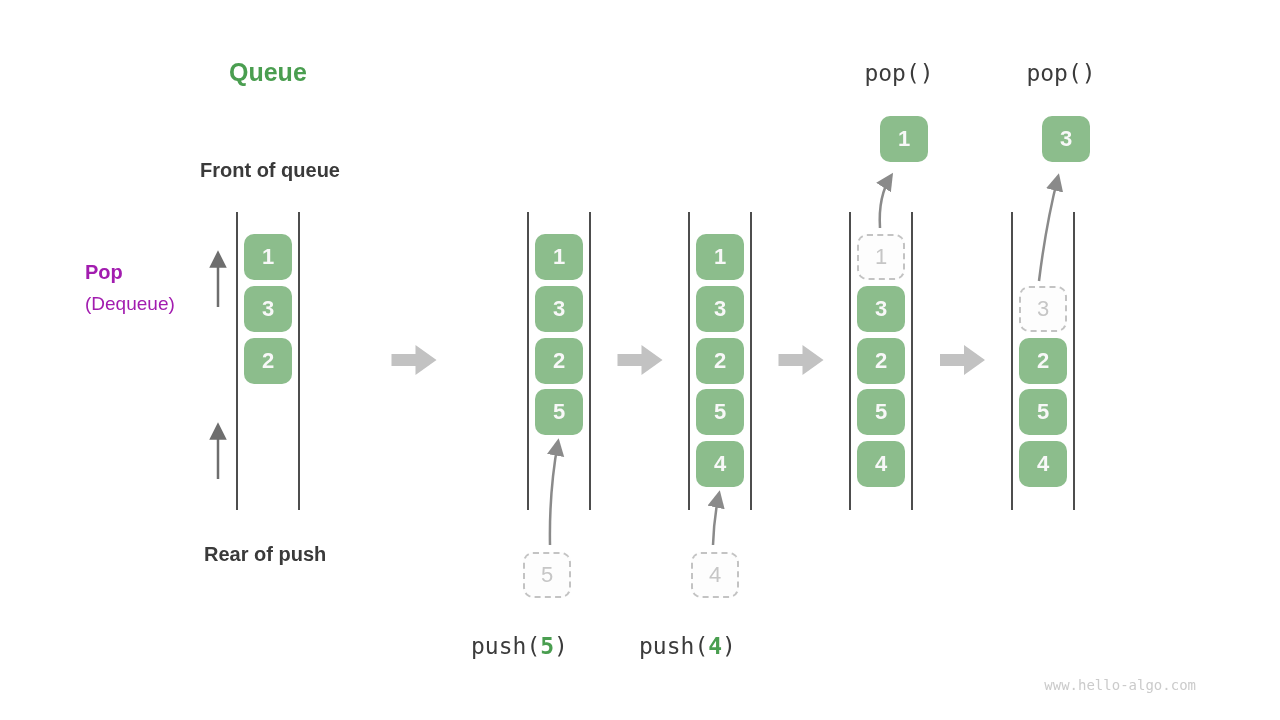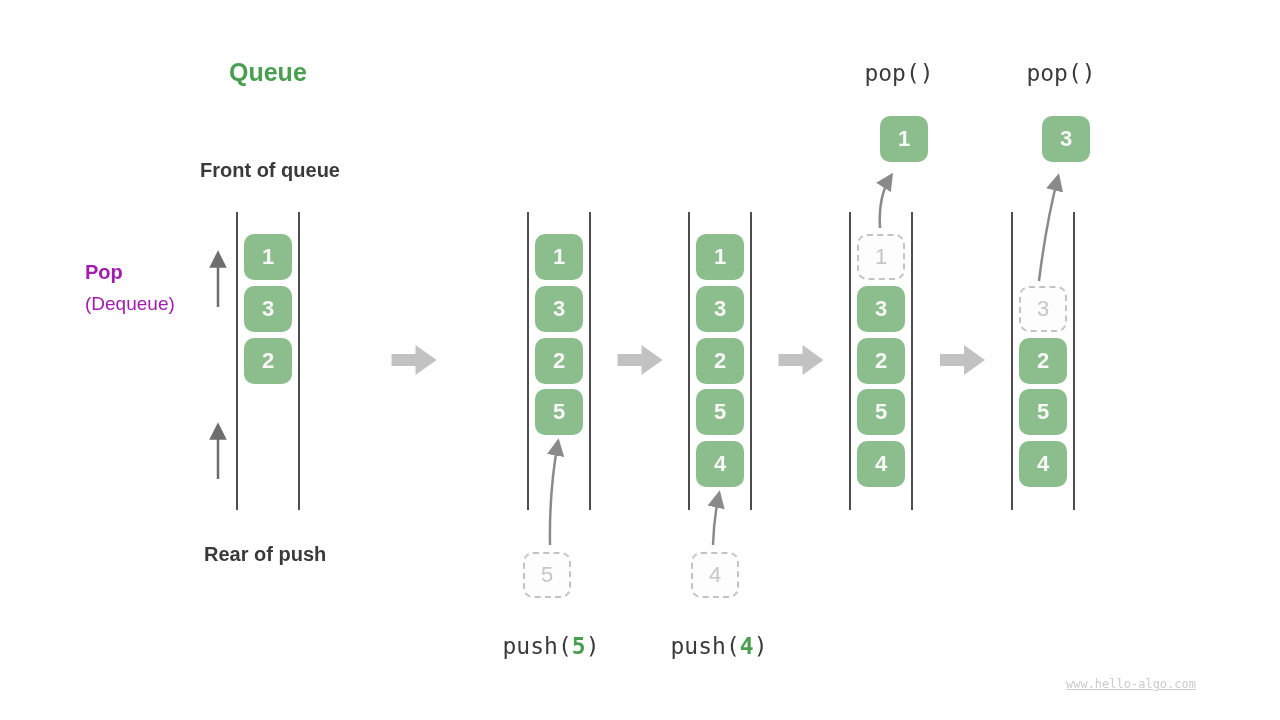--- a/index.html
+++ b/index.html
@@ -15,23 +15,23 @@
   .side-label .sub{font-size:19px;font-weight:normal;display:block;margin-top:9px;}
   #pop-label-group{top:261px;}
   #push-label-group{top:434px;}
   .vline{position:absolute;width:2px;background:#4d4d4d;}
   .qbox{position:absolute;width:48px;height:46px;border-radius:10px;background:#8cbd8c;
         color:#f8f8f8;font-size:22px;font-weight:bold;display:flex;align-items:center;
         justify-content:center;box-sizing:border-box;}
   .qbox.ghost{background:#fdfdfd;border:2px dashed #c3c3c3;color:#c6c6c6;font-weight:normal;}
   .mono{font-family:"DejaVu Sans Mono",monospace;}
   .op-top{position:absolute;width:140px;text-align:center;font-size:23px;color:#3b3b3b;}
-  .op-bottom{position:absolute;width:160px;text-align:center;font-size:23px;color:#3b3b3b;}
+  .op-bottom{position:absolute;width:160px;font-size:23px;color:#3b3b3b;}
   .op-bottom .arg{color:#4a9e50;font-weight:bold;}
-  #watermark{right:44px;top:677px;font-size:12px;color:#cbcbcb;text-decoration:underline;}
+  #watermark{right:44px;top:677px;font-size:14px;color:#cbcbcb;}
   #arrow-layer{position:absolute;left:0;top:0;width:1280px;height:720px;pointer-events:none;}
 </style>
 </head>
 <body>
 
 <div id="canvas">
 
   <div id="title" class="abs">Queue</div>
 
   <div id="front-label" class="abs struct-label">Front of queue</div>

